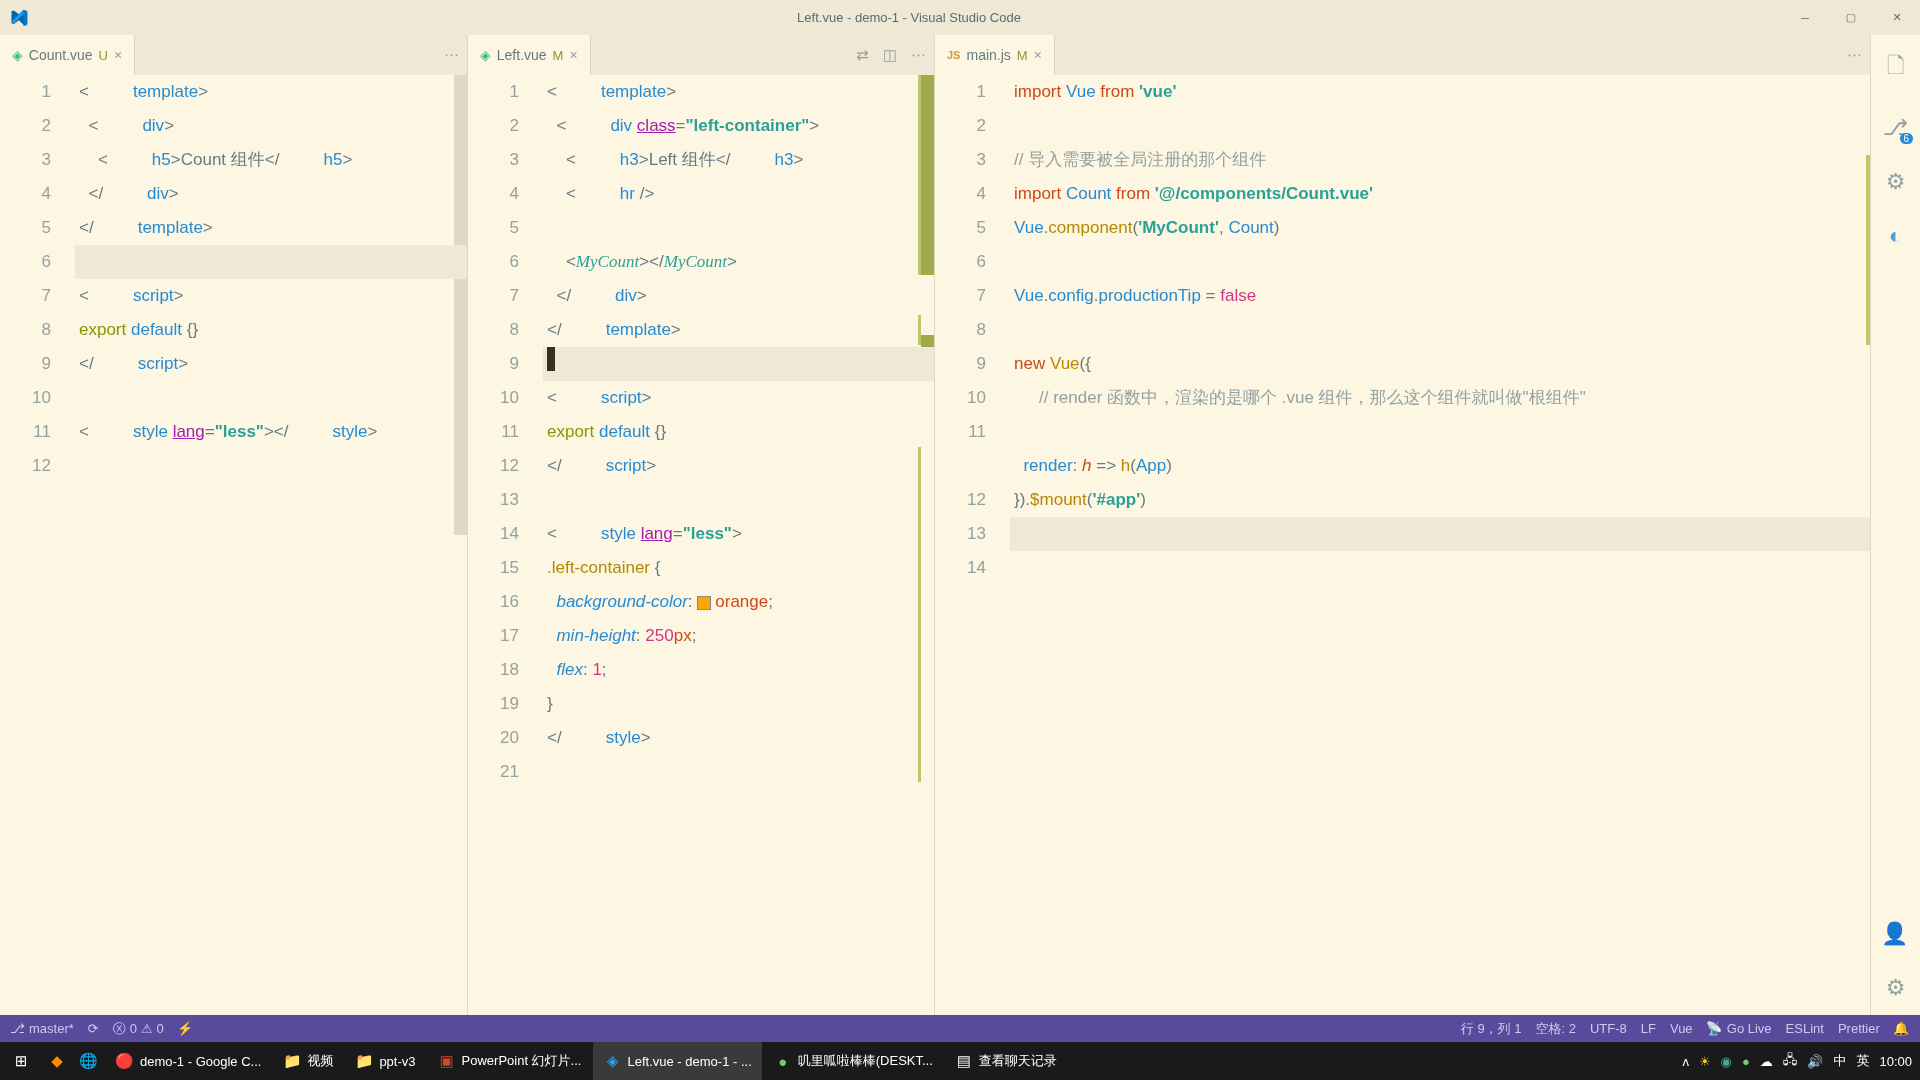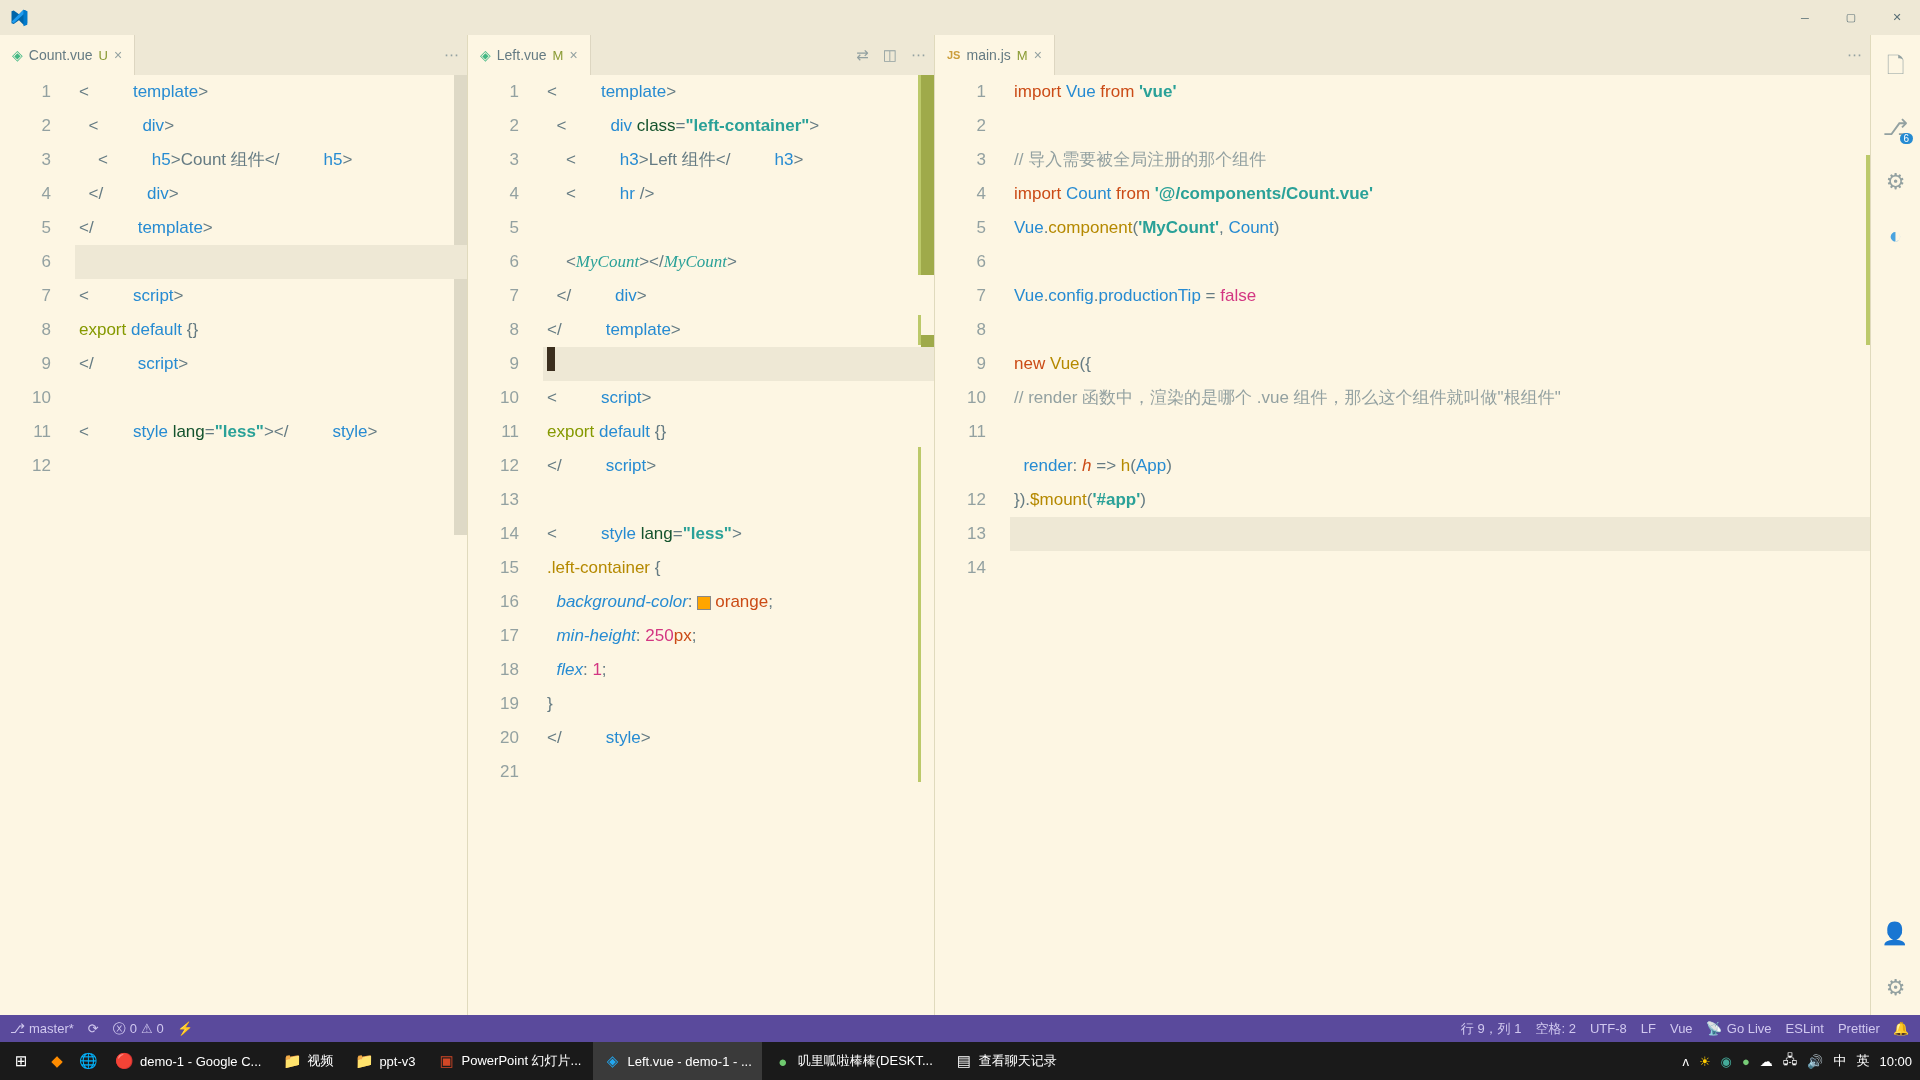--- a/index.html
+++ b/index.html
@@ -24,21 +24,21 @@
 .tab-close { color: #93a1a1; font-size: 14px; }
 .tab-actions { display: flex; gap: 14px; color: #93a1a1; font-size: 15px; }
 .code-area { flex: 1; display: flex; font-family: Consolas, "Courier New", monospace; font-size: 17px; position: relative; overflow: hidden; }
 .gutter { width: 75px; text-align: right; padding-right: 24px; color: #93a1a1; line-height: 34px; }
 .gutter-num { height: 34px; }
 .code-lines { flex: 1; line-height: 34px; position: relative; }
 .code-line { height: 34px; white-space: pre; padding-left: 4px; }
 .code-line.active { background: #eee8d5; }
 .c-tag { color: #268bd2; margin-left: 44px; }
 .c-punct { color: #657b83; }
-.c-attr { color: #14532d; }
+.c-attr { color: #a21caf; text-decoration: underline; }
 .c-string { color: #2aa198; font-weight: bold; }
 .c-keyword { color: #859900; }
 .c-default { color: #268bd2; }
 .c-component { color: #2aa198; font-style: italic; font-family: Liberation Serif, serif; }
 .c-comment { color: #93a1a1; }
 .c-prop { color: #268bd2; font-style: italic; }
 .c-number { color: #d33682; }
 .c-orange { color: #cb4b16; }
 .c-func { color: #b58900; }
 .c-var { color: #268bd2; }
@@ -69,20 +69,21 @@
 <body>
 
 <div class="titlebar">
   <div class="titlebar-left">
     <svg class="vs-icon" viewBox="0 0 24 24">
         <path fill="#0065A9" d="M23 3l-5-2-6 6-7-5-3 1v16l3 1 7-5 6 6 5-2z"></path>
         <path fill="#007ACC" d="M23 3l-5-2v22l5-2z"></path>
         <path fill="#1F9CF0" d="M18 1L2 17l3 2 13-12z"></path>
       </svg>
   </div>
+  <div class="titlebar-center">Left.vue - demo-1 - Visual Studio Code</div>
   <div class="titlebar-right">
     <div class="win-btn">─</div>
     <div class="win-btn">▢</div>
     <div class="win-btn">✕</div>
   </div>
 </div>
 
 <div class="main-layout">
   <div class="editors">
 
@@ -239,21 +240,21 @@
         <div class="code-lines">
 <div class="code-line"><span class="c-orange">import</span> <span class="c-var">Vue</span> <span class="c-orange">from</span> <span class="c-string">'vue'</span></div>
 <div class="code-line"></div>
 <div class="code-line"><span class="c-comment">// 导入需要被全局注册的那个组件</span></div>
 <div class="code-line"><span class="c-orange">import</span> <span class="c-var">Count</span> <span class="c-orange">from</span> <span class="c-string">'@/components/Count.vue'</span></div>
 <div class="code-line"><span class="c-var">Vue</span><span class="c-punct">.</span><span class="c-func">component</span><span class="c-punct">(</span><span class="c-string">'MyCount'</span><span class="c-punct">,</span> <span class="c-var">Count</span><span class="c-punct">)</span></div>
 <div class="code-line"></div>
 <div class="code-line"><span class="c-var">Vue</span><span class="c-punct">.</span><span class="c-var">config</span><span class="c-punct">.</span><span class="c-var">productionTip</span> <span class="c-punct">=</span> <span class="c-false">false</span></div>
 <div class="code-line"></div>
 <div class="code-line"><span class="c-orange">new</span> <span class="c-func">Vue</span><span class="c-punct">({</span></div>
-<div class="code-line" style="height:68px;white-space:normal;line-height:34px;">  <span class="c-comment">// render 函数中，渲染的是哪个 .vue 组件，那么这个组件就叫做"根组件"</span></div>
+<div class="code-line" style="height:68px;white-space:normal;line-height:34px;margin-left:25px;">  <span class="c-comment">// render 函数中，渲染的是哪个 .vue 组件，那么这个组件就叫做"根组件"</span></div>
 <div class="code-line">  <span class="c-var">render</span><span class="c-punct">:</span> <span class="c-param">h</span> <span class="c-punct">=&gt;</span> <span class="c-func">h</span><span class="c-punct">(</span><span class="c-var">App</span><span class="c-punct">)</span></div>
 <div class="code-line"><span class="c-punct">}).</span><span class="c-func">$mount</span><span class="c-punct">(</span><span class="c-string">'#app'</span><span class="c-punct">)</span></div>
 <div class="code-line active"></div>
         </div>
       </div>
     </div>
 
   </div>
 
   <div class="activity-right">

